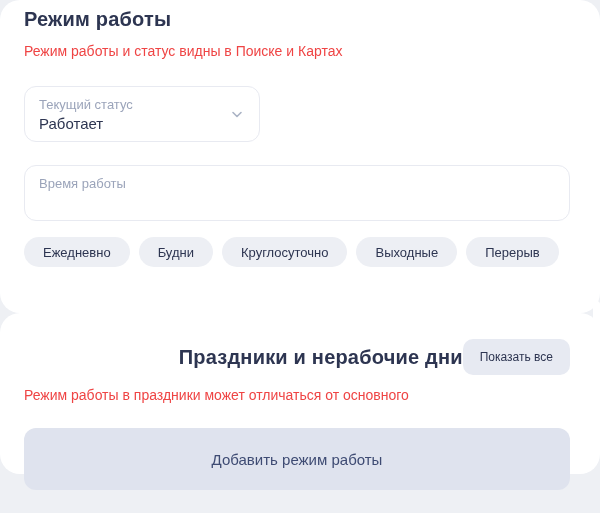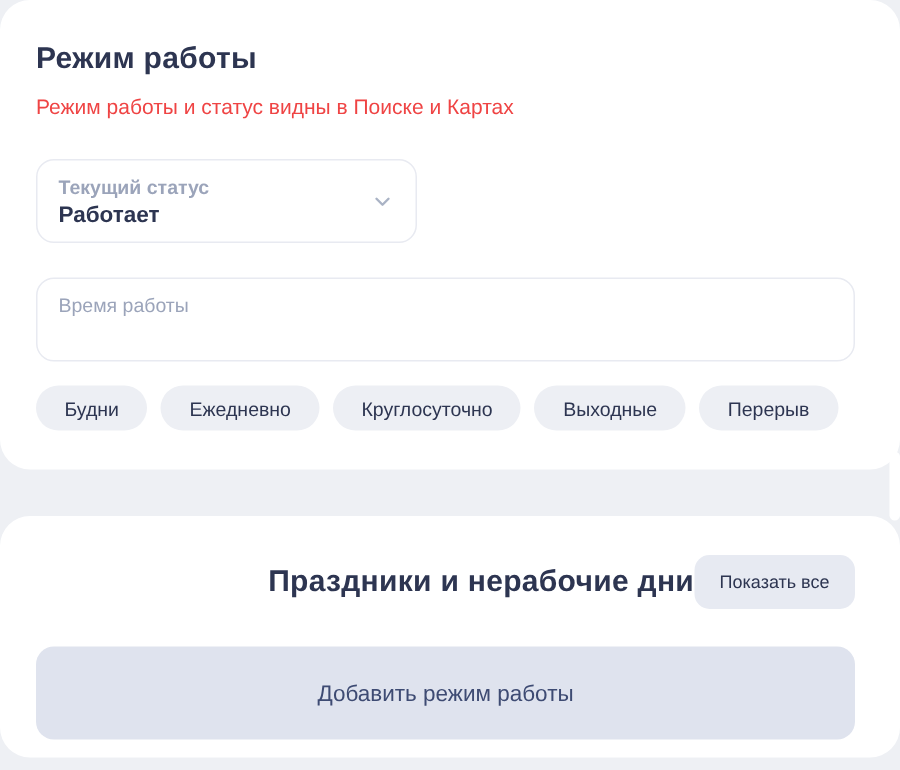--- a/index.html
+++ b/index.html
@@ -3,31 +3,31 @@
 <meta charset="utf-8">
 <style>
   html, body { margin:0; padding:0; }
   body {
     width:600px; height:513px; overflow:hidden; position:relative;
     background:#eef0f4;
     font-family:"Liberation Sans","DejaVu Sans",sans-serif;
     color:#2d3551;
   }
   .card { background:#ffffff; border-radius:20px; box-sizing:border-box; }
-  .card-schedule { height:313px; padding:28px 30px 0 24px; margin-bottom:31px; }
+  .card-schedule { height:313px; padding:8px 30px 0 24px; }
   .card-holidays { height:161px; padding:22px 30px 0 24px; }
 
   .card-title { margin:0; font-size:20px; font-weight:700; color:#2d3551; letter-spacing:.2px; }
   .card-subtitle { margin:12px 0 0 0; font-size:14px; color:#ef4444; }
 
   .field {
     border:1px solid #e8eaf1; border-radius:12px; background:#fff;
     padding:9px 14px; box-sizing:border-box; height:56px; position:relative;
   }
-  .select-field { width:254px; margin-top:27px; cursor:pointer;font-weight:bold; }
+  .select-field { width:236px; margin-top:27px; cursor:pointer; }
   .input-wrap  { width:100%; margin-top:23px; }
   .field-label { display:block; font-size:13px; line-height:17px; color:#9ba4ba; }
   .field-value { display:block; font-size:15px; line-height:20px; color:#2d3551; margin-top:1px; }
   .text-input {
     display:block; width:100%; border:none; outline:none; background:transparent;
     font-family:inherit; font-size:15px; line-height:20px; color:#2d3551;
     padding:0; margin-top:1px;
   }
   .chevron { position:absolute; right:14px; top:50%; transform:translateY(-50%); line-height:0; }
 
@@ -69,29 +69,30 @@
         <path d="M4 6.5l4 4 4-4" stroke="#aab3c5" stroke-width="1.6" stroke-linecap="round" stroke-linejoin="round"></path>
       </svg>
     </span>
   </div>
 
   <div class="field input-wrap">
     <label class="field-label" for="hours">Время работы</label>
   </div>
 
   <div class="chips">
+    <button class="chip">Ежедневно</button>
     <button class="chip">Будни</button>
-    <button class="chip">Ежедневно</button>
     <button class="chip">Круглосуточно</button>
     <button class="chip">Выходные</button>
     <button class="chip">Перерыв</button>
   </div>
 </section>
 
 <section class="card card-holidays">
   <div class="holidays-head">
     <h2 class="card-title">Праздники и нерабочие дни</h2>
     <button class="show-all-btn">Показать все</button>
   </div>
+  <p class="card-subtitle">Режим работы в праздники может отличаться от основного</p>
   <button class="add-btn">Добавить режим работы</button>
 </section>
 
 <div class="scroll-thumb"></div>
 
 </body></html>

